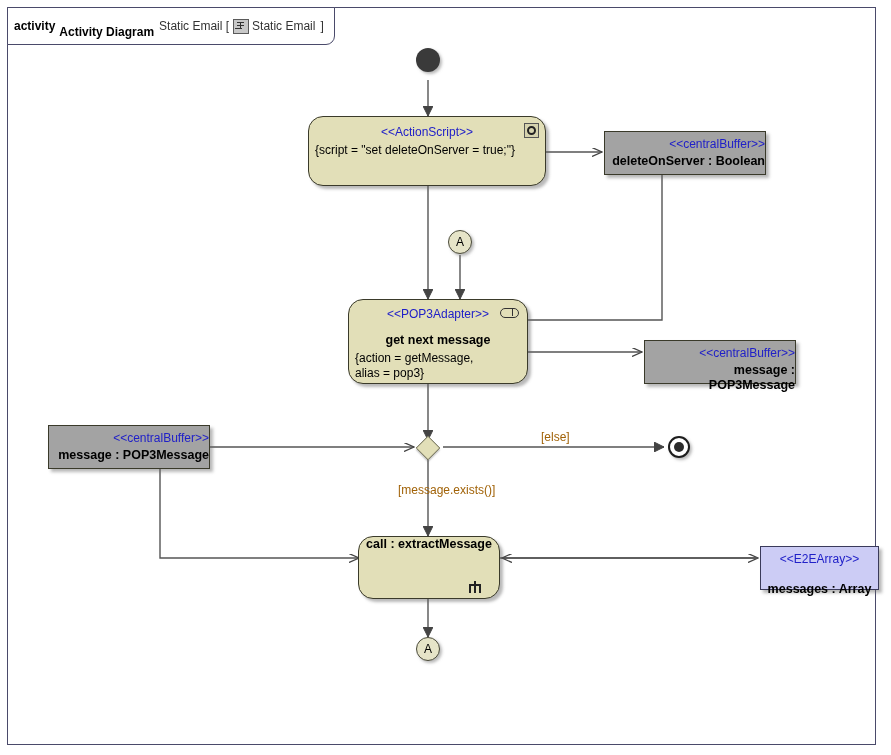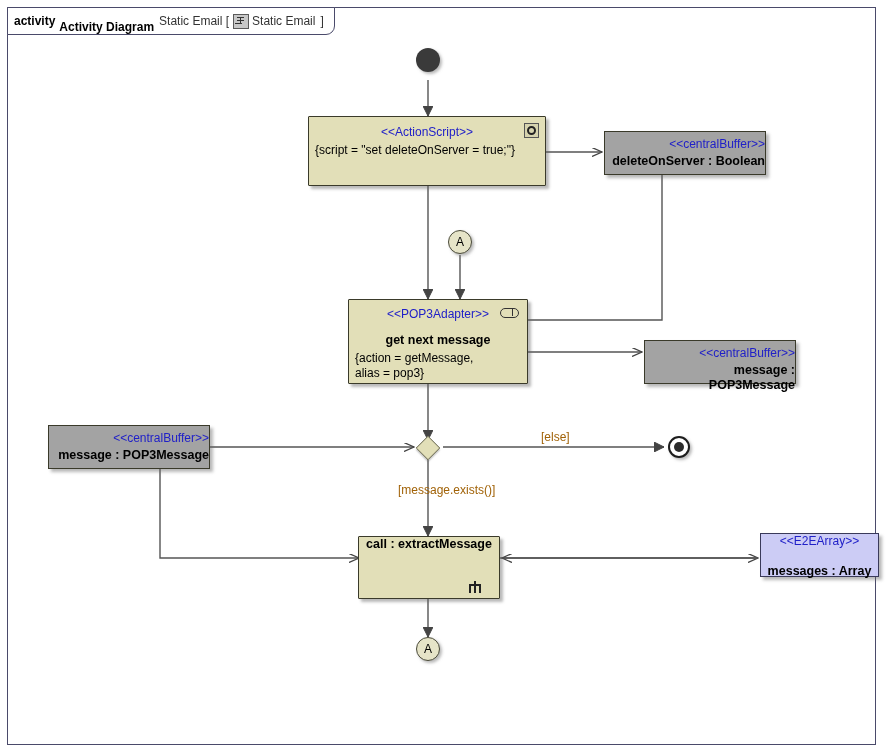--- a/index.html
+++ b/index.html
@@ -2,40 +2,40 @@
 <html><head>
 <meta charset="utf-8">
 <style>
   html,body{margin:0;padding:0;background:#ffffff;}
   body{width:891px;height:755px;position:relative;overflow:hidden;
        font-family:"Liberation Sans","DejaVu Sans",sans-serif;}
 
   
   #frame{position:absolute;left:7px;top:7px;width:869px;height:738px;
          border:1px solid #4a4a6a;box-sizing:border-box;background:#fff;}
-  #frame-tab{position:absolute;left:7px;top:7px;height:28px;
+  #frame-tab{position:absolute;left:7px;top:7px;height:38px;
          border:1px solid #4a4a6a;border-bottom:1px solid #4a4a6a;
          background:#fff;box-sizing:border-box;padding:0 10px 0 6px;
          display:flex;align-items:center;white-space:nowrap;
          border-radius:0 0 9px 0;z-index:5;font-size:12px;color:#000;}
   #frame-tab .kw{font-weight:bold;}
   #frame-tab .nm{font-weight:bold;margin-left:4px;margin-top:12px;}
   #frame-tab .rest{margin-left:5px;color:#333;}
   .tabicon{display:inline-block;width:14px;height:13px;margin:0 3px 0 4px;
       background:#c8c8c8;border:1px solid #5a5a5a;position:relative;vertical-align:-2px;}
   .tabicon:before{content:"";position:absolute;left:3px;top:2px;width:7px;height:1px;background:#333;
       box-shadow:0 3px 0 #333, -2px 6px 0 #333;}
   .tabicon:after{content:"";position:absolute;left:6px;top:2px;width:1px;height:7px;background:#333;}
 
   
   .node{position:absolute;box-sizing:border-box;
         border:1px solid #3a3a2a;background:#e2dfb8;
         box-shadow:3px 3px 3px rgba(100,100,100,.45);
         text-align:center;color:#000;font-size:12px;line-height:15px;z-index:3;}
-  .node.round{border-radius:1px;}
+  .node.round{border-radius:15px;}
   .node .stereo{color:#2020c8;font-weight:normal;font-size:12px;}
   .node .nm{font-weight:bold;font-size:12.5px;}
   .node .attrs{text-align:left;font-size:12px;line-height:15px;}
   .node.buf{background:#a3a3a3;text-align:right;}
   .node.arr{background:#ccccf5;border:1px solid #3a3a5a;}
 
   
   .ico-gear{position:absolute;right:6px;top:6px;width:15px;height:15px;
       background:#d6d3ae;border:1px solid #555;box-sizing:border-box;}
   .ico-gear i{position:absolute;left:2px;top:2px;width:9px;height:9px;border-radius:50%;
@@ -177,18 +177,18 @@
   <div class="nm">call : extractMessage</div>
   <span class="ico-rake" style="right:18px;bottom:5px">
     <i class="h"></i>
       <i class="v1"></i>
       <i class="v2"></i>
       <i class="v3"></i>
       <i class="stem"></i>
   </span>
 </div>
 
-<div class="node arr" style="left:760px;top:533px;width:119px;height:44px;">
+<div class="node arr" style="left:760px;top:546px;width:119px;height:44px;padding-top:5px">
   <div class="stereo">&lt;&lt;E2EArray&gt;&gt;</div>
   <div class="nm" style="margin-top:15px">messages : Array</div>
 </div>
 
 <div class="conn" style="left:416px;top:637px">A</div>
 
 </body></html>

